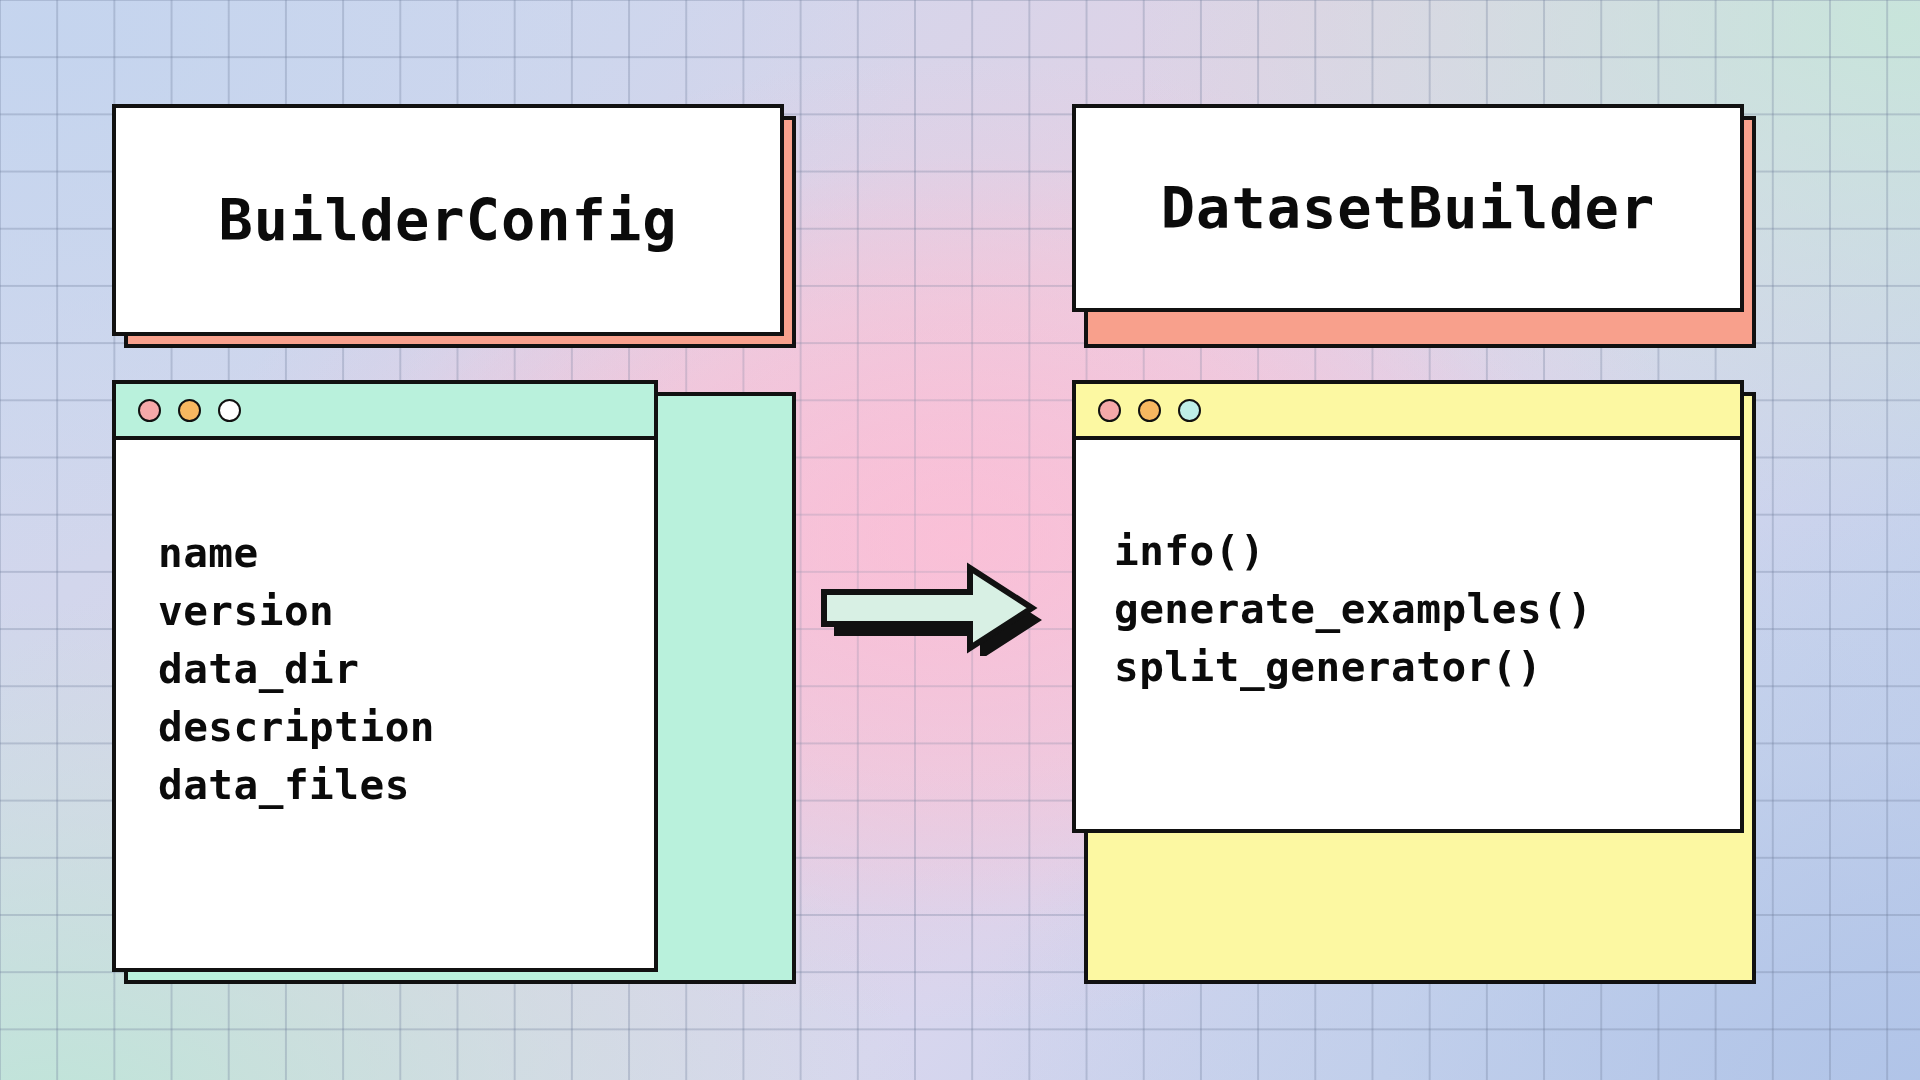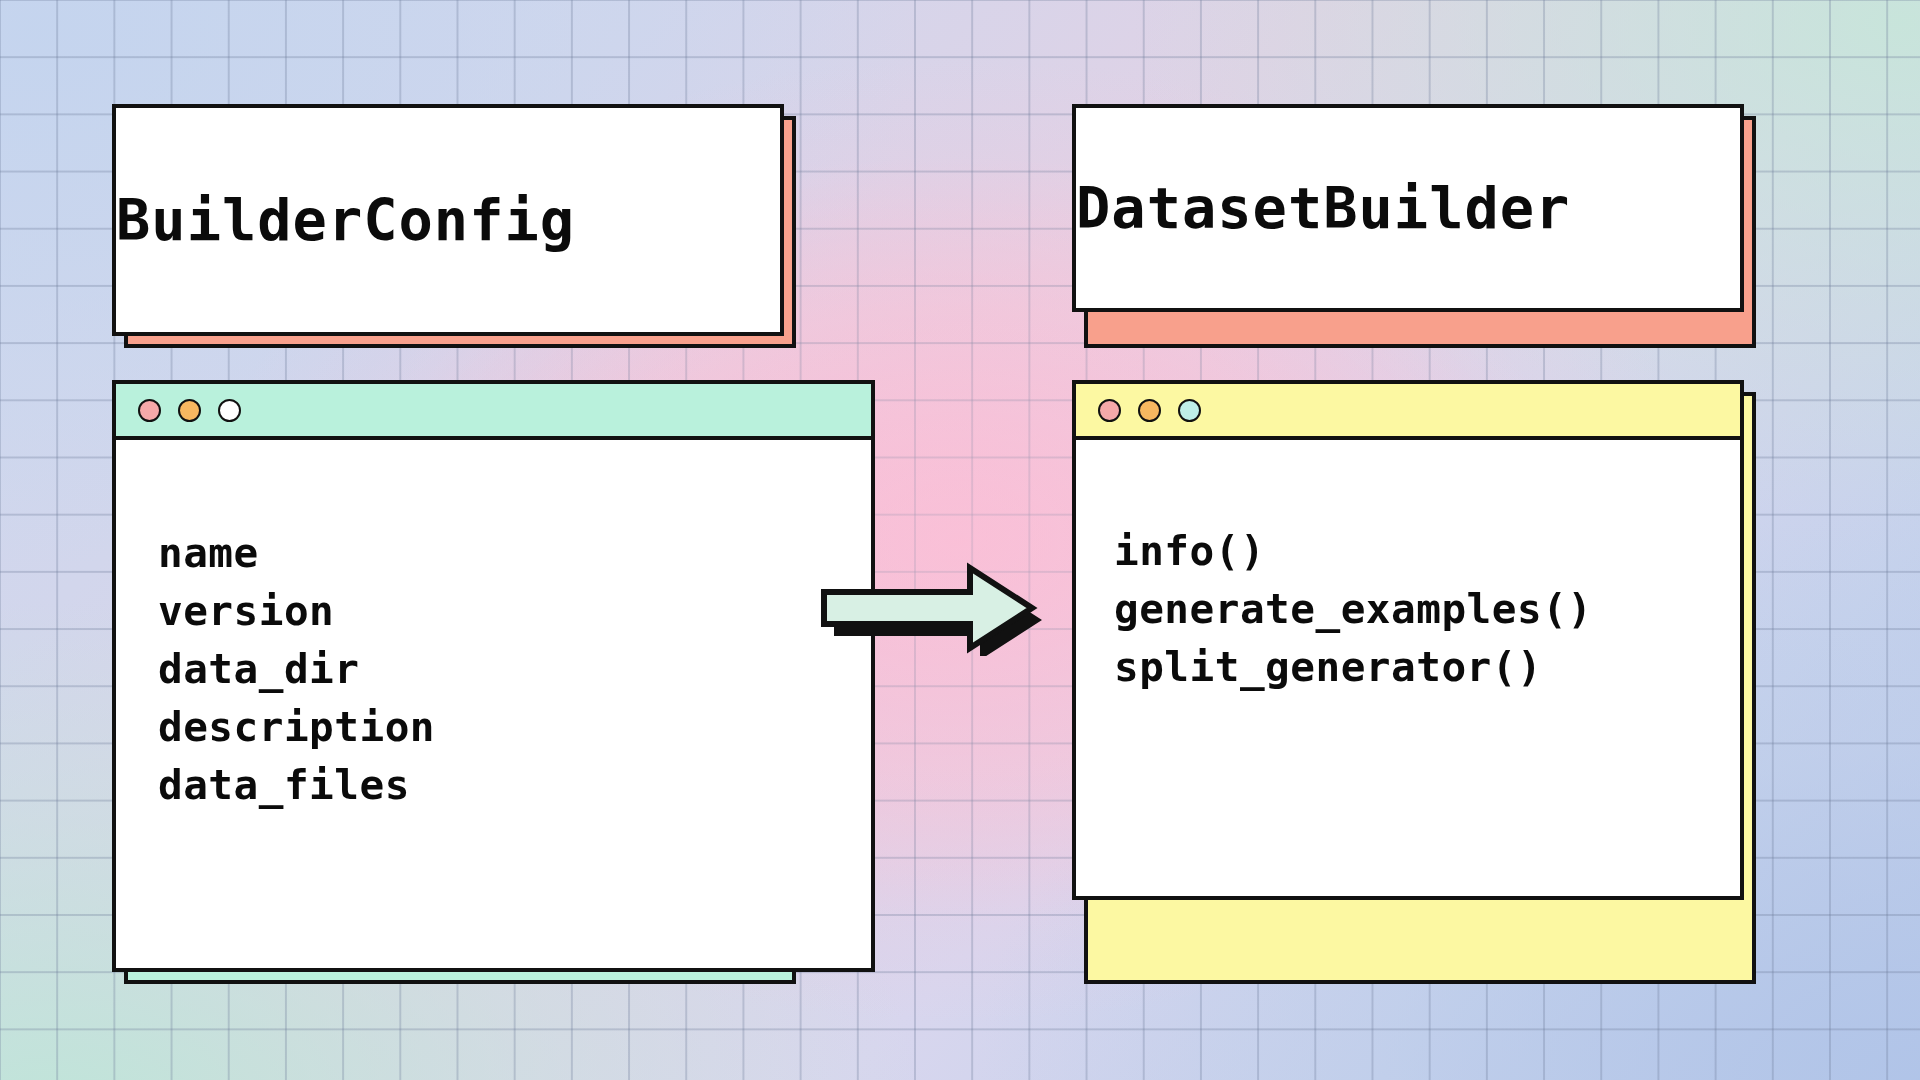--- a/index.html
+++ b/index.html
@@ -58,21 +58,21 @@
     position: absolute;
     background: #ffffff;
     border: 4px solid #111111;
     box-sizing: border-box;
   }
 
   
   .title-card {
     display: flex;
     align-items: center;
-    justify-content: flex-start;
+    justify-content: center;
   }
 
   .title-text {
     font-size: 57px;
     font-weight: 700;
     letter-spacing: 1px;
     color: #0b0b0b;
     white-space: nowrap;
     line-height: 1;
   }
@@ -157,39 +157,39 @@
   <div class="panel title-card" style="left:112px; top:104px; width:672px; height:232px;">
     <span class="title-text">BuilderConfig</span>
   </div>
 
   <div class="shadow-plate" style="left:1084px; top:116px; width:672px; height:232px; background:#F8A08C;"></div>
   <div class="panel title-card" style="left:1072px; top:104px; width:672px; height:208px;">
     <span class="title-text">DatasetBuilder</span>
   </div>
 
   <div class="shadow-plate" style="left:124px; top:392px; width:672px; height:592px; background:#B9F1DC;"></div>
-  <div class="panel window" style="left:112px; top:380px; width:763px; height:592px;">
+  <div class="panel window" style="left:112px; top:380px; width:546px; height:592px;">
     <div class="titlebar" style="background:#B9F1DC;">
       <span class="dot" style="background:#F5A9A9;"></span>
       <span class="dot" style="background:#F7B860;"></span>
       <span class="dot" style="background:#FFFFFF;"></span>
     </div>
     <div class="win-body">
       <div class="code-list">
         <span class="code-line">name</span>
         <span class="code-line">version</span>
         <span class="code-line">data_dir</span>
         <span class="code-line">description</span>
         <span class="code-line">data_files</span>
       </div>
     </div>
   </div>
 
   <div class="shadow-plate" style="left:1084px; top:392px; width:672px; height:592px; background:#FCF8A2;"></div>
-  <div class="panel window" style="left:1072px; top:380px; width:672px; height:520px;">
+  <div class="panel window" style="left:1072px; top:380px; width:672px; height:453px;">
     <div class="titlebar" style="background:#FCF8A2;">
       <span class="dot" style="background:#F5A9A9;"></span>
       <span class="dot" style="background:#F7B860;"></span>
       <span class="dot" style="background:#BFEFE8;"></span>
     </div>
     <div class="win-body">
       <div class="code-list methods">
         <span class="code-line">info()</span>
         <span class="code-line">generate_examples()</span>
         <span class="code-line">split_generator()</span>

